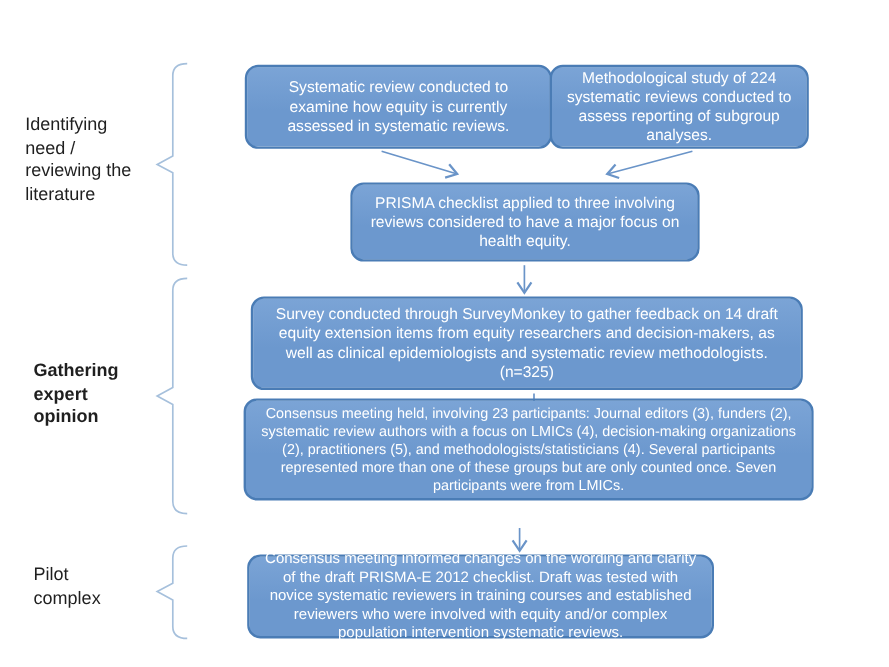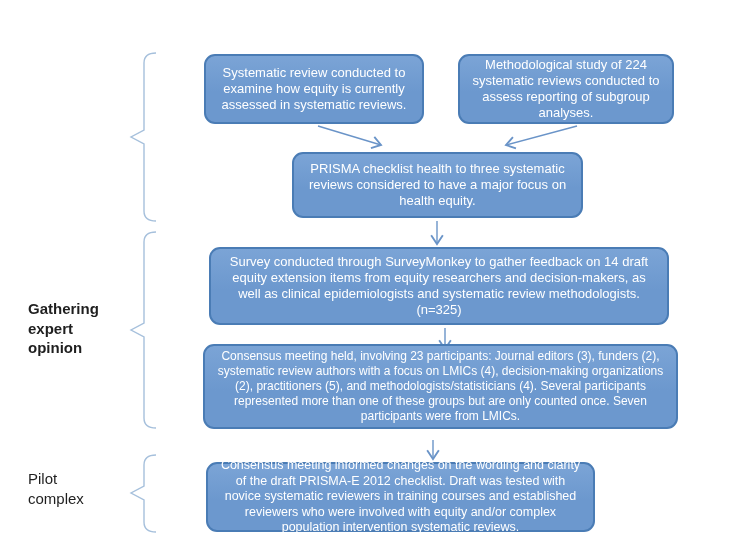--- a/index.html
+++ b/index.html
@@ -66,43 +66,47 @@
 
     <line x1="437" y1="221" x2="437" y2="244" stroke="var(--connector, #6A94C8)" stroke-width="1.4" marker-end="url(#openArrow)"></line>
     <line x1="445" y1="328" x2="445" y2="349" stroke="var(--connector, #6A94C8)" stroke-width="1.4" marker-end="url(#openArrow)"></line>
     <line x1="433" y1="440" x2="433" y2="459" stroke="var(--connector, #6A94C8)" stroke-width="1.4" marker-end="url(#openArrow)"></line>
 
     <path d="M156,53 Q144,53 144,63 L144,130 L131,137 L144,144 L144,211 Q144,221 156,221" fill="none" stroke="var(--brace, #A6C0DC)" stroke-width="1.4"></path>
     <path d="M156,232 Q144,232 144,242 L144,323 L131,330 L144,337 L144,418 Q144,428 156,428" fill="none" stroke="var(--brace, #A6C0DC)" stroke-width="1.4"></path>
     <path d="M156,455 Q144,455 144,465 L144,486 L131,493 L144,500 L144,522 Q144,532 156,532" fill="none" stroke="var(--brace, #A6C0DC)" stroke-width="1.4"></path>
   </svg>
 
+  <div class="stage-label" style="left:21px; top:94px;">Identifying
+need /
+reviewing the
+literature</div>
   <div class="stage-label" style="left:28px; top:299px;font-weight:bold;">Gathering
 expert
 opinion</div>
   <div class="stage-label" style="left:28px; top:469px;">Pilot
 complex</div>
 
-  <div class="flow-box fs13" style="left:204px; top:54px; width:220px; height:70px;">
+  <div class="flow-box fs13" style="left:204px; top:54px; width:256px; height:70px;">
     <span class="box-text">Systematic review conducted to examine how equity is currently assessed in systematic reviews.</span>
   </div>
 
   <div class="flow-box fs13" style="left:458px; top:54px; width:216px; height:70px;">
     <span class="box-text">Methodological study of 224 systematic reviews conducted to assess reporting of subgroup analyses.</span>
   </div>
 
   <div class="flow-box fs13" style="left:292px; top:152px; width:291px; height:66px;">
-    <span class="box-text">PRISMA checklist health to three systematic reviews considered to have a major focus on health equity.</span>
+    <span class="box-text">PRISMA checklist applied to three involving reviews considered to have a major focus on health equity.</span>
   </div>
 
   <div class="flow-box fs13" style="left:209px; top:247px; width:460px; height:78px;justify-content:flex-end;">
     <span class="box-text">Survey conducted through SurveyMonkey to gather feedback on 14 draft equity extension items from equity researchers and decision-makers, as well as clinical epidemiologists and systematic review methodologists. (n=325)</span>
   </div>
 
-  <div class="flow-box fs12" style="left:203px; top:344px; width:475px; height:85px; padding:4px 8px;">
+  <div class="flow-box fs12" style="left:203px; top:332px; width:475px; height:85px; padding:4px 8px;">
     <span class="box-text">Consensus meeting held, involving 23 participants: Journal editors (3), funders (2), systematic review authors with a focus on LMICs (4), decision-making organizations (2), practitioners (5), and methodologists/statisticians (4). Several participants represented more than one of these groups but are only counted once. Seven participants were from LMICs.</span>
   </div>
 
   <div class="flow-box fs12-5" style="left:206px; top:462px; width:389px; height:70px;">
     <span class="box-text">Consensus meeting informed changes on the wording and clarity of the draft PRISMA-E 2012 checklist. Draft was tested with novice systematic reviewers in training courses and established reviewers who were involved with equity and/or complex population intervention systematic reviews.</span>
   </div>
 
 </div>
 
 </body></html>

